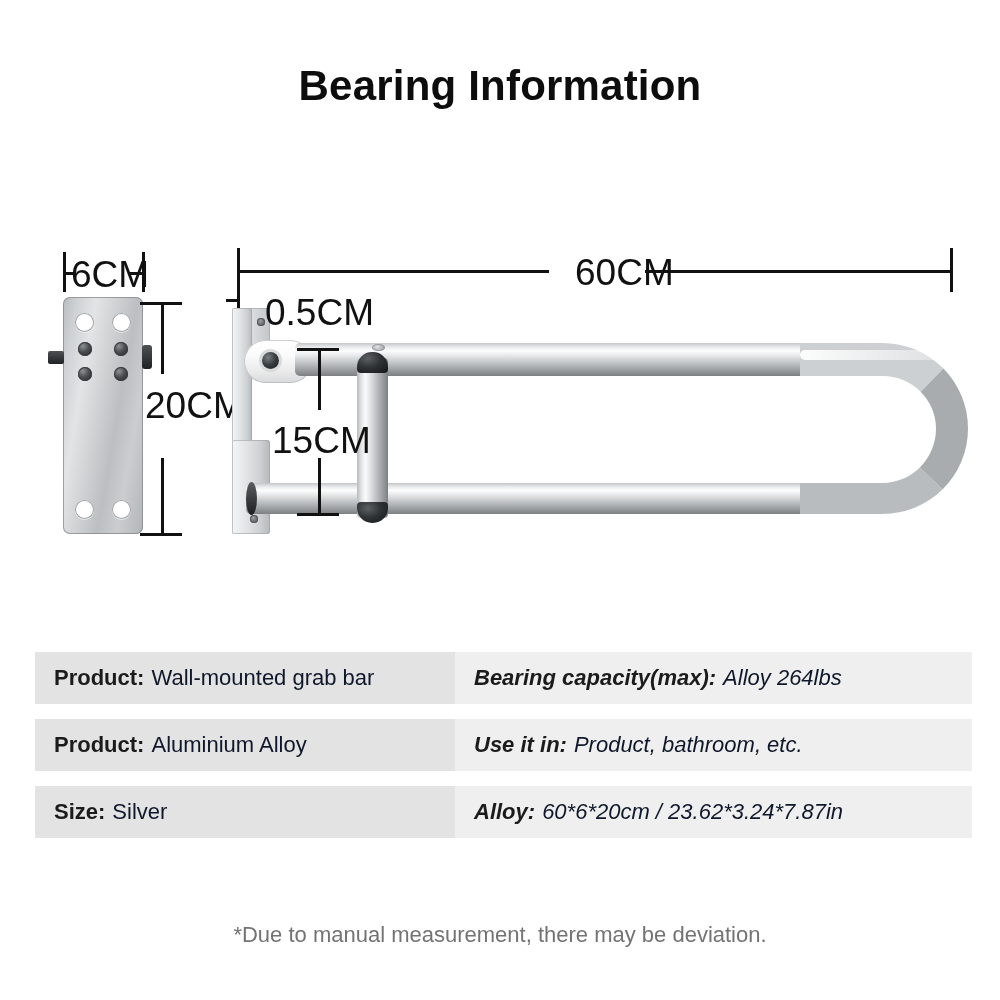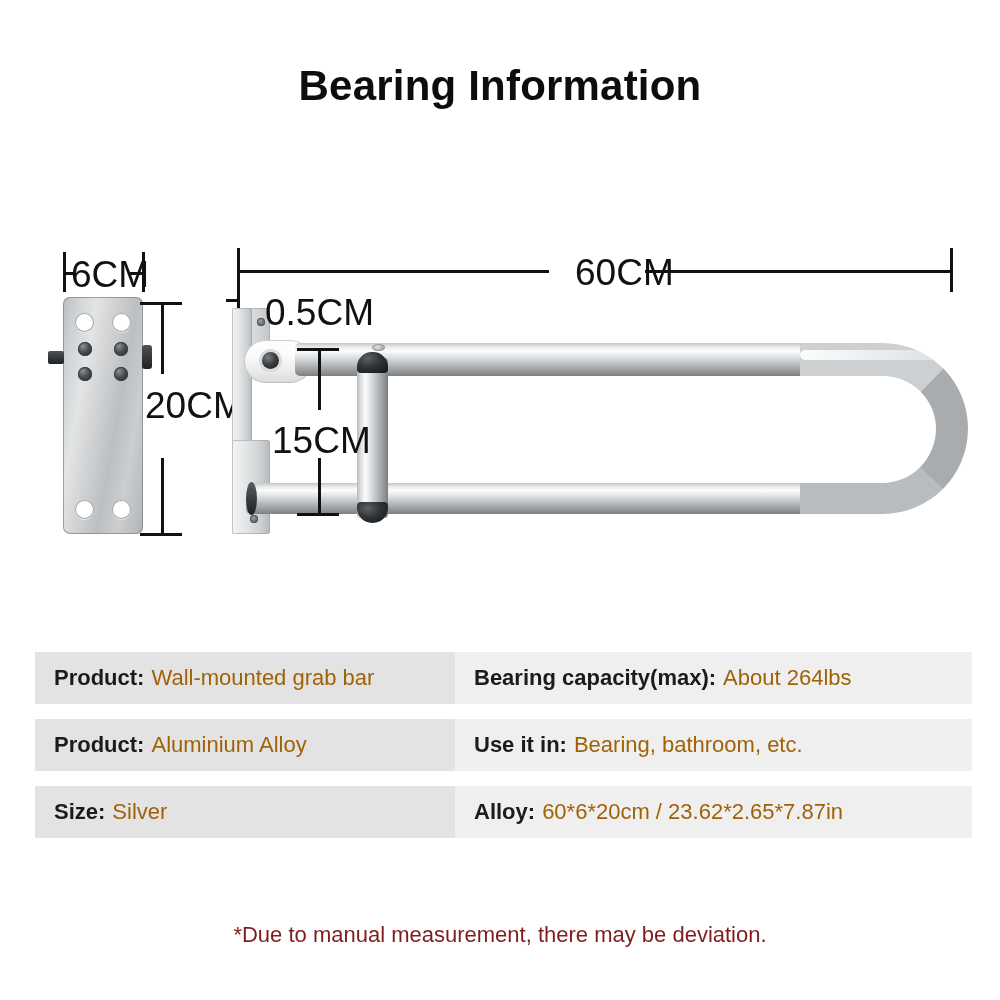--- a/index.html
+++ b/index.html
@@ -127,28 +127,28 @@
   #spec-table { position:absolute; left:0; top:652px; width:1000px; }
   .spec-row { position:relative; height:52px; margin-bottom:15px; }
   .spec-cell {
     position:absolute; top:0; height:52px;
     display:flex; align-items:center;
     padding-left:19px;
     font-size:22px;
     white-space:nowrap;
   }
   .cell-left  { left:35px;  width:420px; background:#e3e3e3; }
-  .cell-right { left:455px; width:517px; background:#efefef; }
+  .cell-right { left:455px; width:517px; background:#efefef;font-style:italic; }
   .spec-key { color:#1b1b1b; font-weight:bold; }
-  .spec-val { color:#a16207; font-weight:normal; margin-left:7px; }
+  .spec-val { color:#0f172a; font-weight:normal; margin-left:7px; }
 
   
   #footnote {
     position:absolute; left:0; top:922px; width:1000px;
-    text-align:center; font-size:22px; color:#7f1d1d;
+    text-align:center; font-size:22px; color:#737373;
   }
 </style>
 </head>
 <body>
 
 <div id="page-title">Bearing Information</div>
 
 <div id="diagram">
 
   <div class="tick-v" style="left:63px;  top:22px; height:40px;"></div>
@@ -227,40 +227,40 @@
 
 <div id="spec-table">
 
   <div class="spec-row">
     <div class="spec-cell cell-left">
       <span class="spec-key">Product:</span>
       <span class="spec-val">Wall-mounted grab bar</span>
     </div>
     <div class="spec-cell cell-right">
       <span class="spec-key">Bearing capacity(max):</span>
-      <span class="spec-val">About 264lbs</span>
+      <span class="spec-val">Alloy 264lbs</span>
     </div>
   </div>
 
   <div class="spec-row">
     <div class="spec-cell cell-left">
       <span class="spec-key">Product:</span>
       <span class="spec-val">Aluminium Alloy</span>
     </div>
     <div class="spec-cell cell-right">
       <span class="spec-key">Use it in:</span>
-      <span class="spec-val">Bearing, bathroom, etc.</span>
+      <span class="spec-val">Product, bathroom, etc.</span>
     </div>
   </div>
 
   <div class="spec-row">
     <div class="spec-cell cell-left">
       <span class="spec-key">Size:</span>
       <span class="spec-val">Silver</span>
     </div>
     <div class="spec-cell cell-right">
       <span class="spec-key">Alloy:</span>
-      <span class="spec-val">60*6*20cm / 23.62*2.65*7.87in</span>
+      <span class="spec-val">60*6*20cm / 23.62*3.24*7.87in</span>
     </div>
   </div>
 </div>
 
 <div id="footnote">*Due to manual measurement, there may be deviation.</div>
 
 </body></html>

